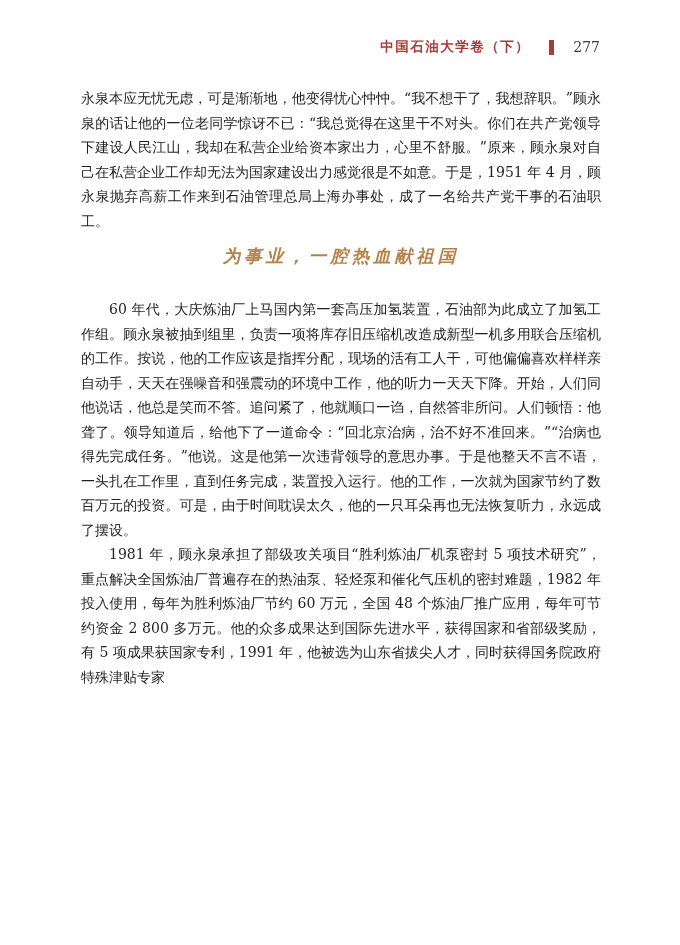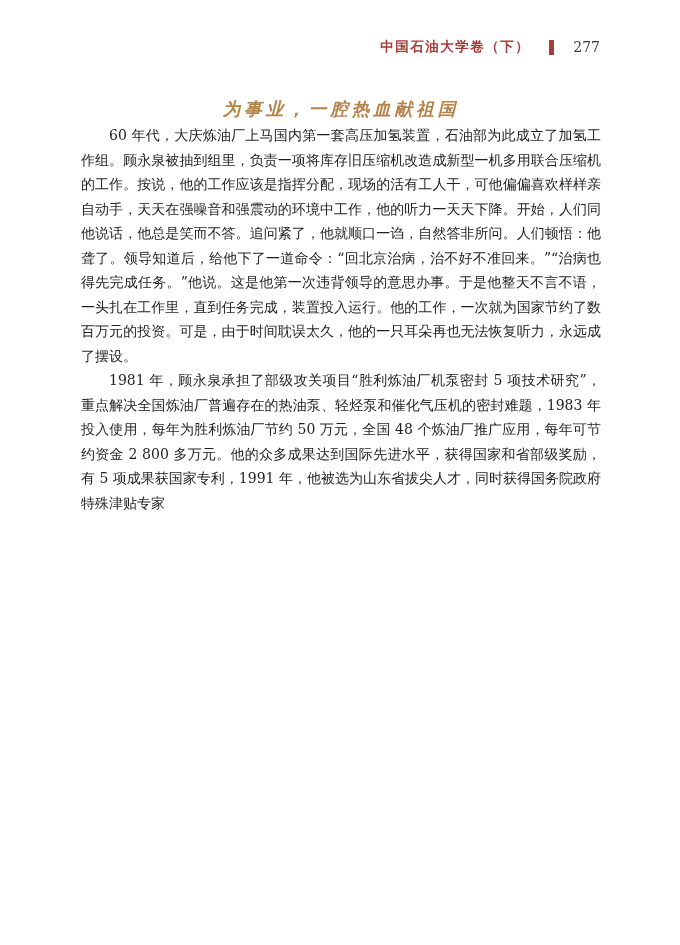--- a/index.html
+++ b/index.html
@@ -52,21 +52,21 @@
     text-align: justify;
     text-justify: inter-ideograph;
   }
   .para {
     margin: 0;
   }
   .para.indent {
     text-indent: 2em;
   }
   .section-heading {
-    margin: 10px 0 1px 0;
+    margin: 10px 0 28px 0;
     text-align: center;
     color: #b5824a;
     font-size: 17.5px;
     line-height: 26px;
     font-weight: 700;
     font-style: italic;
     letter-spacing: 4px;
   }
 </style>
 </head>
@@ -74,18 +74,19 @@
 
 <div class="page">
 
   <div class="header">
     <span class="header-title">中国石油大学卷（下）</span>
     <span class="header-bar"></span>
     <span class="header-page">277</span>
   </div>
 
   <div class="content">
+    <p class="para">永泉本应无忧无虑，可是渐渐地，他变得忧心忡忡。“我不想干了，我想辞职。”顾永泉的话让他的一位老同学惊讶不已：“我总觉得在这里干不对头。你们在共产党领导下建设人民江山，我却在私营企业给资本家出力，心里不舒服。”原来，顾永泉对自己在私营企业工作却无法为国家建设出力感觉很是不如意。于是，1951 年 4 月，顾永泉抛弃高薪工作来到石油管理总局上海办事处，成了一名给共产党干事的石油职工。</p>
     <h2 class="section-heading">为事业，一腔热血献祖国</h2>
     <p class="para indent">60 年代，大庆炼油厂上马国内第一套高压加氢装置，石油部为此成立了加氢工作组。顾永泉被抽到组里，负责一项将库存旧压缩机改造成新型一机多用联合压缩机的工作。按说，他的工作应该是指挥分配，现场的活有工人干，可他偏偏喜欢样样亲自动手，天天在强噪音和强震动的环境中工作，他的听力一天天下降。开始，人们同他说话，他总是笑而不答。追问紧了，他就顺口一诌，自然答非所问。人们顿悟：他聋了。领导知道后，给他下了一道命令：“回北京治病，治不好不准回来。”“治病也得先完成任务。”他说。这是他第一次违背领导的意思办事。于是他整天不言不语，一头扎在工作里，直到任务完成，装置投入运行。他的工作，一次就为国家节约了数百万元的投资。可是，由于时间耽误太久，他的一只耳朵再也无法恢复听力，永远成了摆设。</p>
-    <p class="para indent">1981 年，顾永泉承担了部级攻关项目“胜利炼油厂机泵密封 5 项技术研究”，重点解决全国炼油厂普遍存在的热油泵、轻烃泵和催化气压机的密封难题，1983 年投入使用，每年为胜利炼油厂节约 50 万元，全国 48 个炼油厂推广应用，每年可节约资金 2 800 多万元。他的众多成果达到国际先进水平，获得国家和省部级奖励，有 5 项成果获国家专利，1991 年，他被选为山东省拔尖人才，同时获得国务院政府特殊津贴专家</p>
+    <p class="para indent">1981 年，顾永泉承担了部级攻关项目“胜利炼油厂机泵密封 5 项技术研究”，重点解决全国炼油厂普遍存在的热油泵、轻烃泵和催化气压机的密封难题，1982 年投入使用，每年为胜利炼油厂节约 60 万元，全国 48 个炼油厂推广应用，每年可节约资金 2 800 多万元。他的众多成果达到国际先进水平，获得国家和省部级奖励，有 5 项成果获国家专利，1991 年，他被选为山东省拔尖人才，同时获得国务院政府特殊津贴专家</p>
   </div>
 
 </div>
 
 </body></html>

